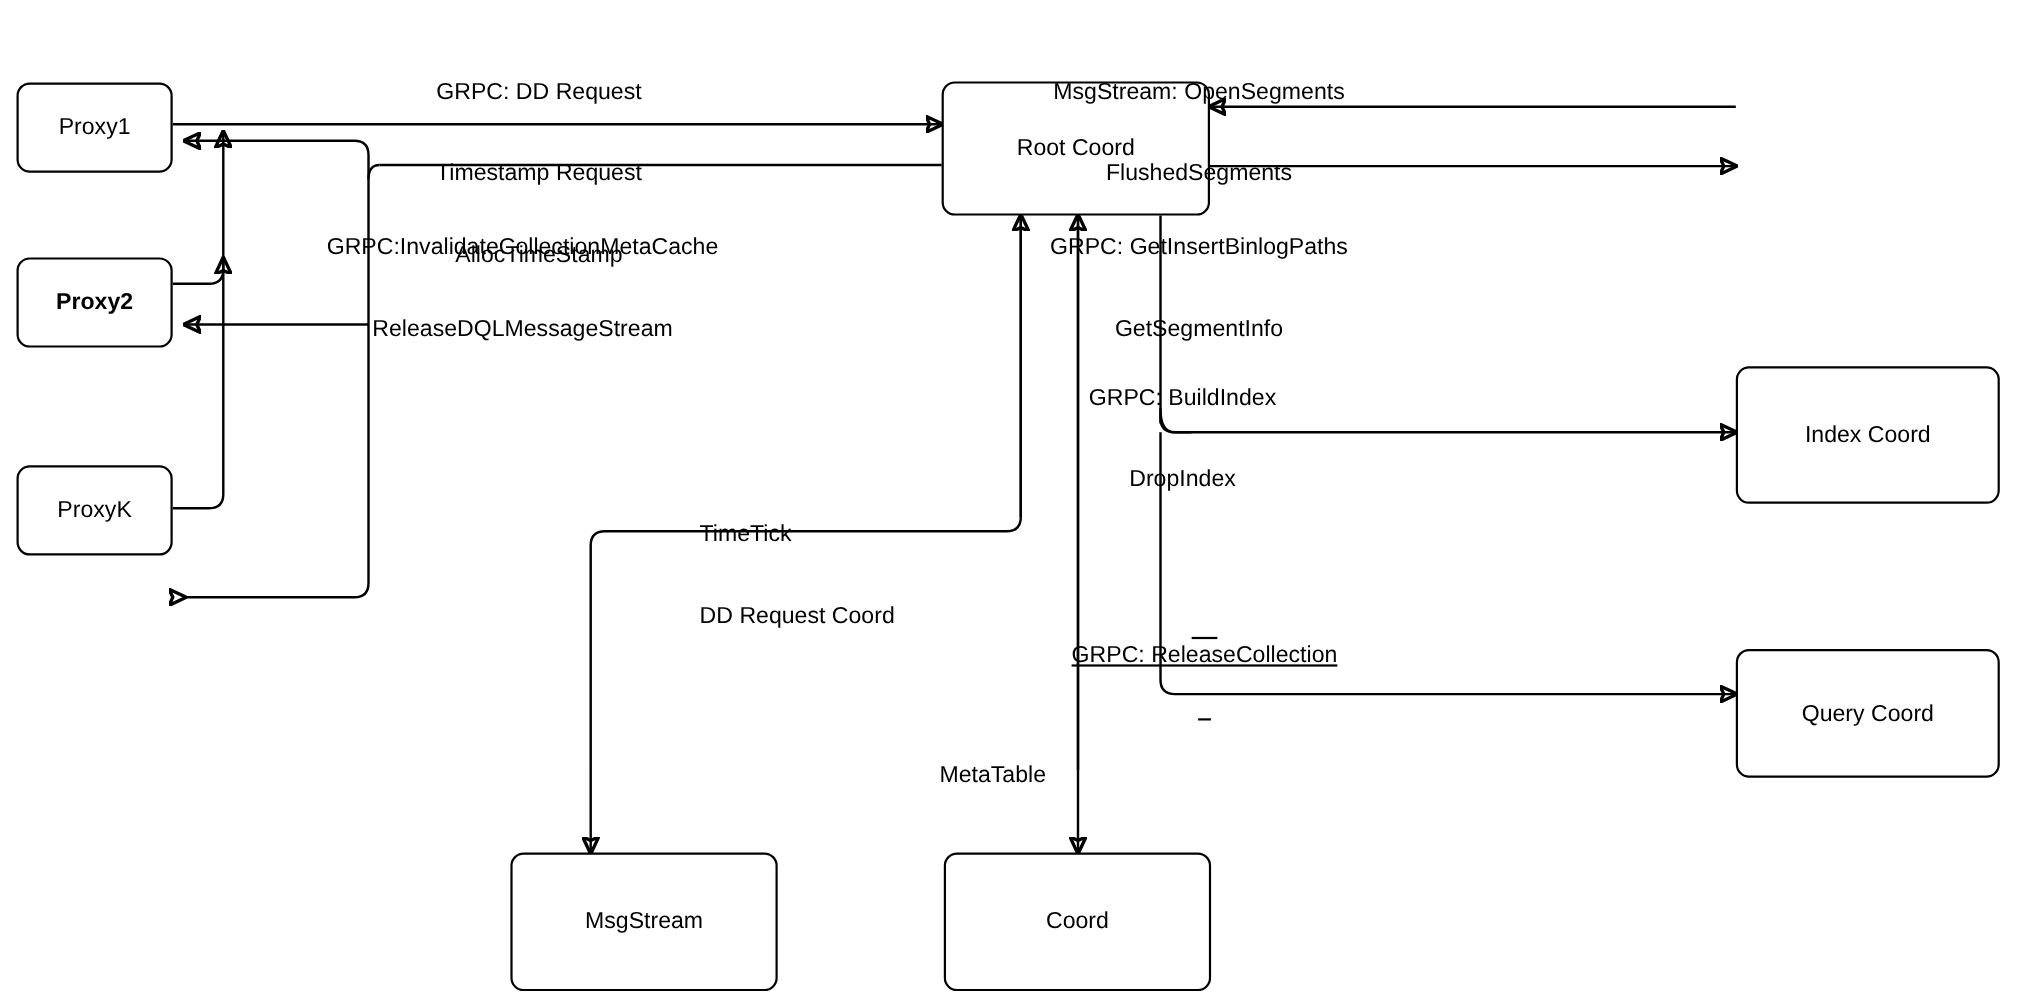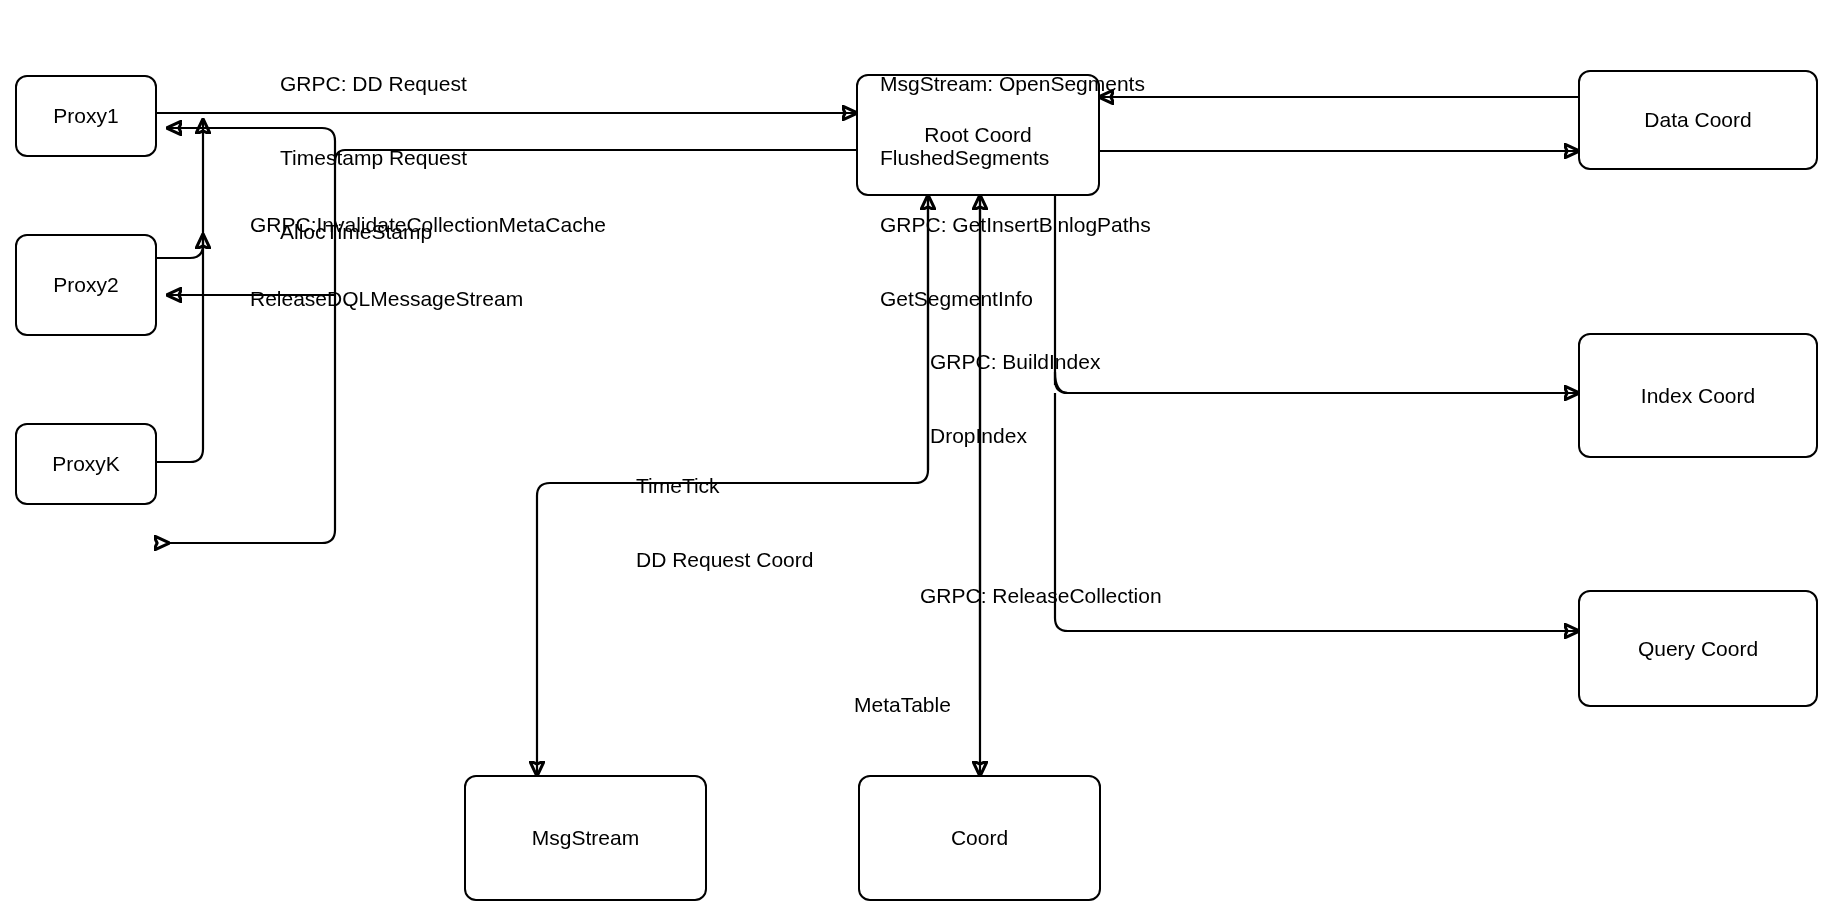--- a/index.html
+++ b/index.html
@@ -32,21 +32,21 @@
   }
   .edge-label {
     position: absolute;
     color: #000000;
     font-size: 21px;
     line-height: 1.18;
     white-space: pre;
     z-index: 4;
     background: transparent;
   }
-  .lbl-right { text-align: left; }
+  .lbl-right { text-align: center; }
   .lbl-left  { text-align: left; }
   svg.wires {
     position: absolute;
     left: 0; top: 0;
     width: 1834px;
     height: 914px;
     z-index: 1;
     overflow: visible;
   }
   svg.wires path, svg.wires line {
@@ -97,35 +97,32 @@
     <path d="M 928 470 L 928 196" marker-end="url(#arw)"></path>
 
     <path d="M 980 196 L 980 775" marker-end="url(#arw)"></path>
     <path d="M 980 700 L 980 196" marker-end="url(#arw)"></path>
   </svg>
 
   <div class="node" style="left:15px; top:75px; width:142px; height:82px;">
     <span>Proxy1</span>
   </div>
 
-  <div class="node" style="left:15px; top:234px; width:142px; height:102px;">
+  <div class="node" style="left:15px; top:234px; width:142px; height:82px;font-weight:bold;">
     <span>Proxy2</span>
   </div>
 
   <div class="node" style="left:15px; top:423px; width:142px; height:82px;">
     <span>ProxyK</span>
   </div>
 
   <div class="node" style="left:856px; top:74px; width:244px; height:122px;">
     <span>Root Coord</span>
   </div>
 
-  <div class="node" style="left:1578px; top:70px; width:240px; height:100px;">
-    <span>Data Coord</span>
-  </div>
 
   <div class="node" style="left:1578px; top:333px; width:240px; height:125px;">
     <span>Index Coord</span>
   </div>
 
   <div class="node" style="left:1578px; top:590px; width:240px; height:117px;">
     <span>Query Coord</span>
   </div>
 
   <div class="node" style="left:416px; top:775px; width:243px; height:126px;margin-left:48px;">
@@ -155,21 +152,21 @@
   <div class="edge-label lbl-right" style="left:880px; top:163px; width:420px;">
     <div>GRPC: GetInsertBinlogPaths</div>
     <div>GetSegmentInfo</div>
   </div>
 
   <div class="edge-label lbl-right" style="left:930px; top:300px; width:290px;">
     <div>GRPC: BuildIndex</div>
     <div>DropIndex</div>
   </div>
 
-  <div class="edge-label lbl-right" style="left:920px; top:534px; width:350px;">
+  <div class="edge-label lbl-right" style="left:920px; top:534px; width:350px;text-decoration:underline;">
     <div>GRPC: ReleaseCollection</div>
   </div>
 
   <div class="edge-label lbl-left" style="left:636px; top:424px; width:330px;">
     <div>TimeTick</div>
     <div>DD Request Coord</div>
   </div>
 
   <div class="edge-label lbl-left" style="left:854px; top:643px; width:200px;">
     <div>MetaTable</div>

